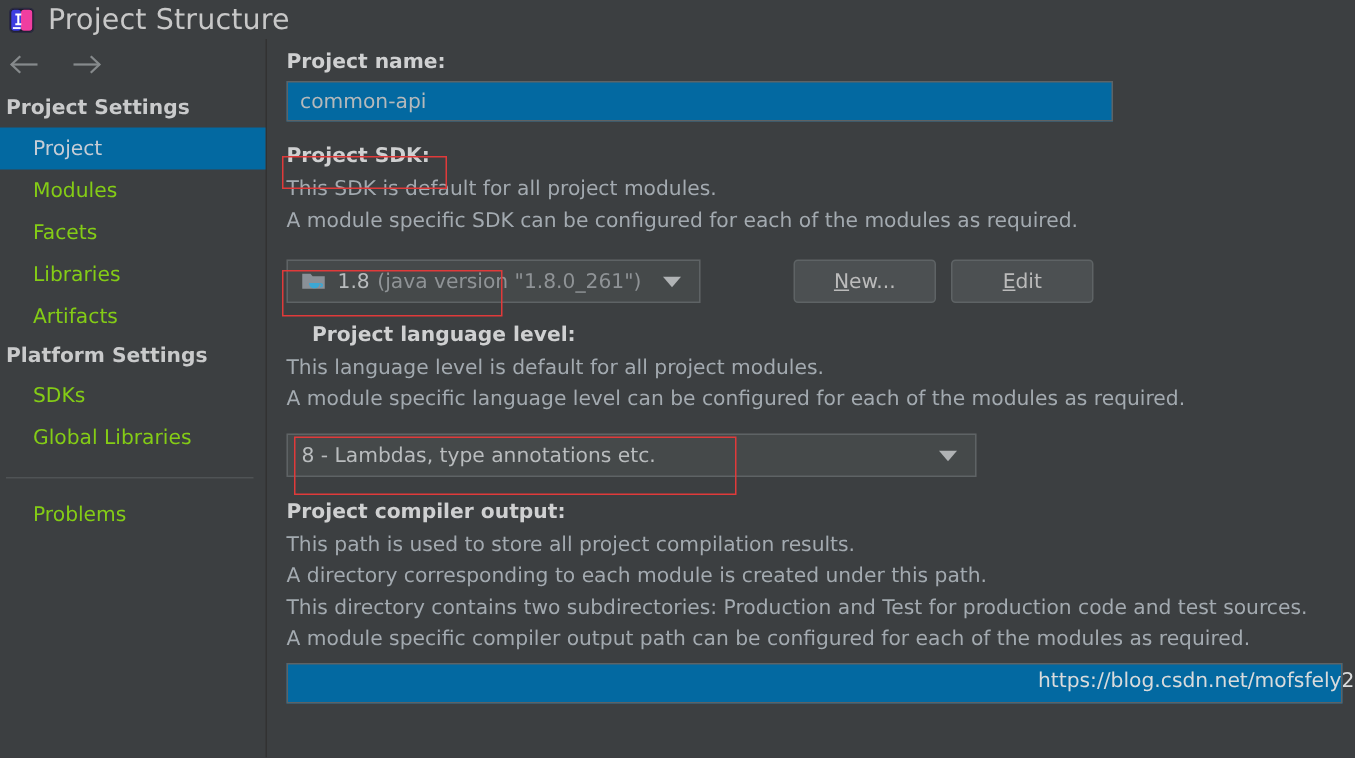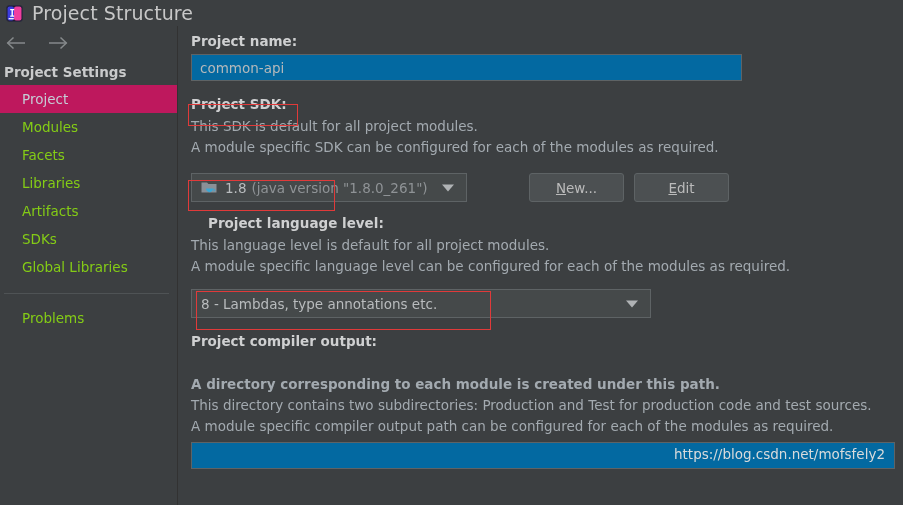--- a/index.html
+++ b/index.html
@@ -79,21 +79,21 @@
   .side-item {
     font-size: 13.5px;
     color: #84cc16;
     line-height: 28px;
     height: 28px;
     padding-left: 22px;
     box-sizing: border-box;
     white-space: nowrap;
   }
   .side-item.selected {
-    background: #be185d;
+    background: #0369a1;
     color: #c6cdd6;
   }
   #side-divider {
     height: 1px;
     background: #4f5355;
     margin: 12px 8px 10px 4px;
   }
 
   
   #content {
@@ -229,20 +229,21 @@
       </div>
     </div>
 
     <div class="grp-header">Project Settings</div>
     <div class="side-item selected">Project</div>
     <div class="side-item">Modules</div>
     <div class="side-item">Facets</div>
     <div class="side-item">Libraries</div>
     <div class="side-item">Artifacts</div>
 
+    <div class="grp-header">Platform Settings</div>
     <div class="side-item">SDKs</div>
     <div class="side-item">Global Libraries</div>
 
     <div id="side-divider"></div>
 
     <div class="side-item">Problems</div>
   </div>
 
   <div id="content">
 
@@ -280,26 +281,27 @@
     <div class="field-label abs" style="left:13px; top:189px;margin-left:17px;">Project language level:</div>
     <div class="desc-line abs" style="left:13px; top:209px;">This language level is default for all project modules.</div>
     <div class="desc-line abs" style="left:13px; top:230px;">A module specific language level can be configured for each of the modules as required.</div>
 
     <div class="combo abs" style="left:13px; top:263px; width:460px;">
       <span>8 - Lambdas, type annotations etc.</span>
       <span class="combo-arrow"></span>
     </div>
 
     <div class="field-label abs" style="left:13px; top:307px;">Project compiler output:</div>
-    <div class="desc-line abs" style="left:13px; top:348px;font-weight:bold;">A directory corresponding to each module is created under this path.</div>
+    <div class="desc-line abs" style="left:13px; top:327px;">This path is used to store all project compilation results.</div>
+    <div class="desc-line abs" style="left:13px; top:348px;">A directory corresponding to each module is created under this path.</div>
     <div class="desc-line abs" style="left:13px; top:369px;">This directory contains two subdirectories: Production and Test for production code and test sources.</div>
     <div class="desc-line abs" style="left:13px; top:390px;">A module specific compiler output path can be configured for each of the modules as required.</div>
 
     <div class="textfield abs" style="left:13px; top:416px; width:704px;"></div>
 
-    <div id="watermark" style="right:18px; top:420px;">https://blog.csdn.net/mofsfely2</div>
+    <div id="watermark" style="right:0; top:420px;">https://blog.csdn.net/mofsfely2</div>
 
   </div>
 </div>
 
 <div class="anno" style="left:188px; top:104px; width:110px; height:22px;"></div>
 <div class="anno" style="left:188px; top:180px; width:147px; height:31px;"></div>
 <div class="anno" style="left:196px; top:291px; width:295px; height:39px;"></div>
 
 </body></html>

